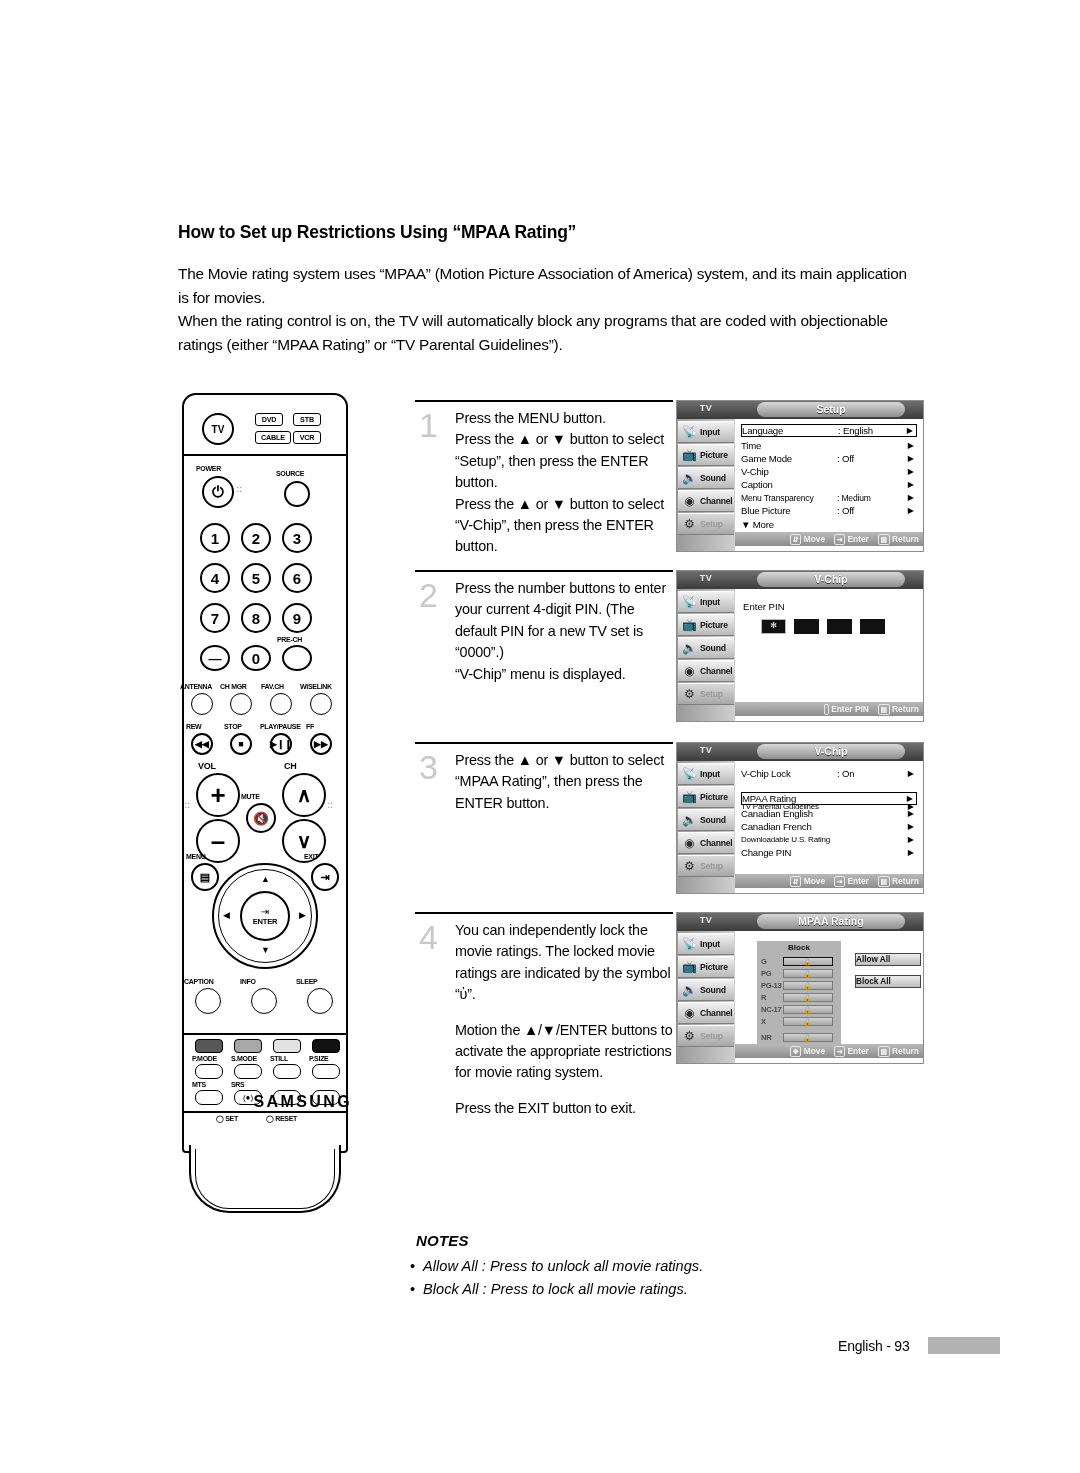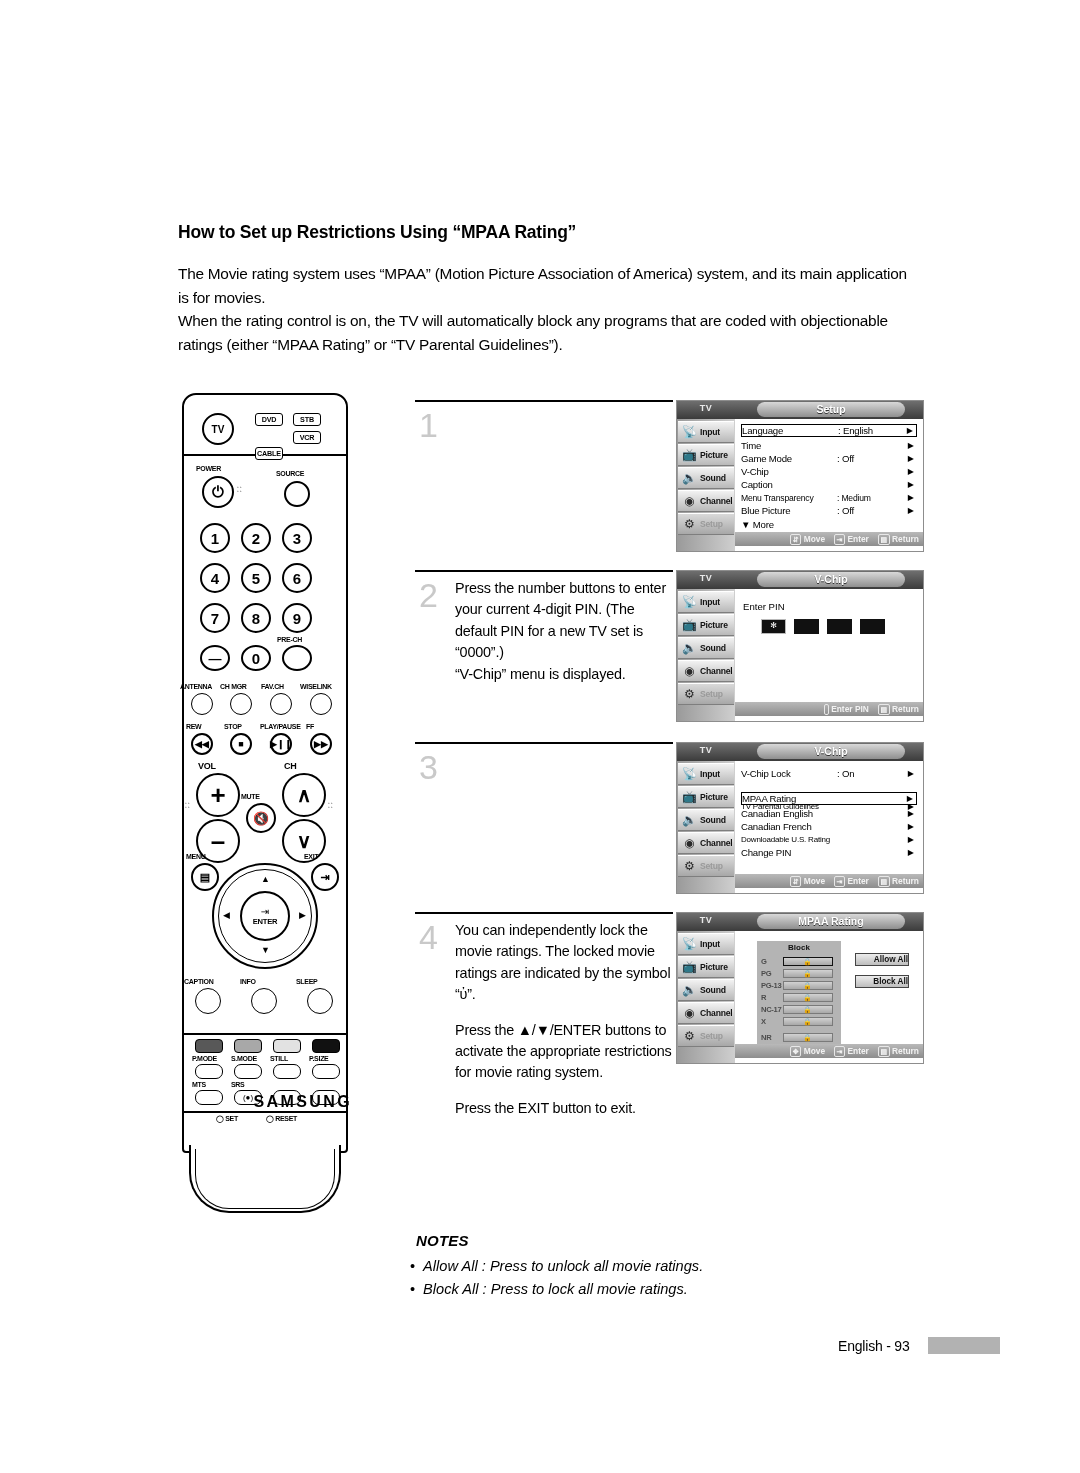--- a/index.html
+++ b/index.html
@@ -186,23 +186,23 @@
   .mpaa-blk{position:absolute;left:22px;top:12px;width:84px;text-align:center;font-size:8px;font-weight:bold;color:#111;}
   .mpaa-row{position:absolute;left:26px;width:76px;height:11px;display:flex;align-items:center;}
   .mpaa-row .rn{width:22px;font-size:7.6px;font-weight:bold;color:#4c4c4c;letter-spacing:-.3px;}
   .mpaa-row .rb{
     width:50px;height:9.5px;background:linear-gradient(#d2d2d2,#a8a8a8);
     border:1px solid #7a7a7a;box-sizing:border-box;
     display:flex;align-items:center;justify-content:center;font-size:7px;color:#3a3a3a;
   }
   .mpaa-row.first .rb{border:1.4px solid #111;}
   .allbtn{
-    position:absolute;width:54px;height:13px;
+    position:absolute;width:66px;height:13px;
     background:linear-gradient(#ededed,#bdbdbd);border:1.2px solid #444;
-    box-sizing:border-box;text-align:right;line-height:11px;
+    box-sizing:border-box;text-align:left;line-height:11px;
     font-size:8.2px;font-weight:bold;color:#111;
   }
 
   
   .notes-title{
     position:absolute;left:416px;top:1232px;
     font-size:15px;font-weight:bold;font-style:italic;letter-spacing:.2px;
   }
   .notes-list{
     position:absolute;left:410px;top:1255px;width:520px;
@@ -232,21 +232,21 @@
     <div class="remote-bottom"></div>
     <div class="remote-bottom2"></div>
 
     <div class="hline" style="top:61px;"></div>
     <div class="hline" style="top:640px;"></div>
     <div class="hline" style="top:718px;"></div>
 
     <div class="circ" style="left:24px;top:20px;width:32px;height:32px;font-size:10px;">TV</div>
     <div class="rect-btn" style="left:77px;top:20px;width:28px;height:13px;">DVD</div>
     <div class="rect-btn" style="left:115px;top:20px;width:28px;height:13px;">STB</div>
-    <div class="rect-btn" style="left:77px;top:54px;width:28px;height:13px;">CABLE</div>
+    <div class="rect-btn" style="left:77px;top:38px;width:36px;height:13px;">CABLE</div>
     <div class="rect-btn" style="left:115px;top:38px;width:28px;height:13px;">VCR</div>
 
     <div class="lbl" style="left:18px;top:72px;width:46px;">POWER</div>
     <div class="circ" style="left:24px;top:83px;width:32px;height:32px;font-size:15px;">⏻</div>
     <div class="dots" style="left:59px;top:92px;">◦◦<br>◦◦</div>
     <div class="lbl" style="left:98px;top:77px;width:48px;">SOURCE</div>
     <div class="circ" style="left:106px;top:88px;width:26px;height:26px;"></div>
 
     <div class="numbtn" style="left:22px;top:130px;width:30px;height:30px;">1</div>
     <div class="numbtn" style="left:63px;top:130px;width:30px;height:30px;">2</div>
@@ -336,37 +336,45 @@
     <div class="pillbtn" style="left:134px;top:697px;width:28px;height:15px;"></div>
 
     <div class="lbl" style="left:38px;top:722px;width:40px;font-size:7px;">◯&nbsp;<span>SET</span></div>
     <div class="lbl" style="left:88px;top:722px;width:46px;font-size:7px;">◯&nbsp;<span>RESET</span></div>
 
     <div class="samsung">SAMSUNG</div>
   </div>
 
   <div class="step-rule" style="top:400px;"></div>
   <div class="step-num" style="top:408px;">1</div>
+  <div class="step-txt" style="top:408px;">
+    <p>Press the MENU button.</p>
+    <p>Press the ▲ or ▼ button to select “Setup”, then press the ENTER button.</p>
+    <p>Press the ▲ or ▼ button to select “V-Chip”, then press the ENTER button.</p>
+  </div>
 
   <div class="step-rule" style="top:570px;"></div>
   <div class="step-num" style="top:578px;">2</div>
   <div class="step-txt" style="top:578px;">
     <p>Press the number buttons to enter your current 4-digit PIN. (The default PIN for a new TV set is “0000”.)</p>
     <p>“V-Chip” menu is displayed.</p>
   </div>
 
   <div class="step-rule" style="top:742px;"></div>
   <div class="step-num" style="top:750px;">3</div>
+  <div class="step-txt" style="top:750px;">
+    <p>Press the ▲ or ▼ button to select “MPAA Rating”, then press the ENTER button.</p>
+  </div>
 
   <div class="step-rule" style="top:912px;"></div>
   <div class="step-num" style="top:920px;">4</div>
   <div class="step-txt" style="top:920px;">
     <p>You can independently lock the movie ratings. The locked movie ratings are indicated by the symbol “ὐ”.</p>
     <span class="gap"></span>
-    <p>Press the ▲/▼/ENTER buttons to activate the appropriate restrictions for movie rating system.</p>
+    <p>Motion the ▲/▼/ENTER buttons to activate the appropriate restrictions for movie rating system.</p>
     <span class="gap"></span>
     <p>Press the EXIT button to exit.</p>
   </div>
 
   <div class="osd" style="left:676px;top:400px;">
     <div class="osd-top"></div>
     <div class="osd-tv">TV</div>
     <div class="osd-title">Setup</div>
     <div class="osd-side">
       <div class="side-item" style="top:2px;">

